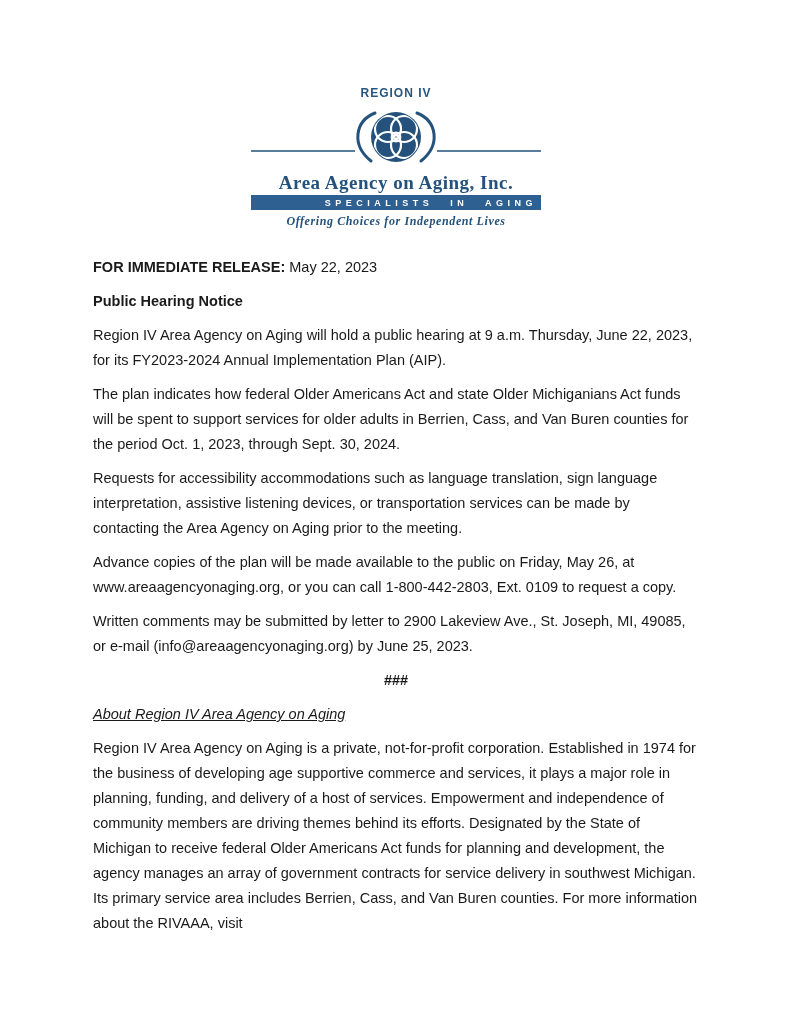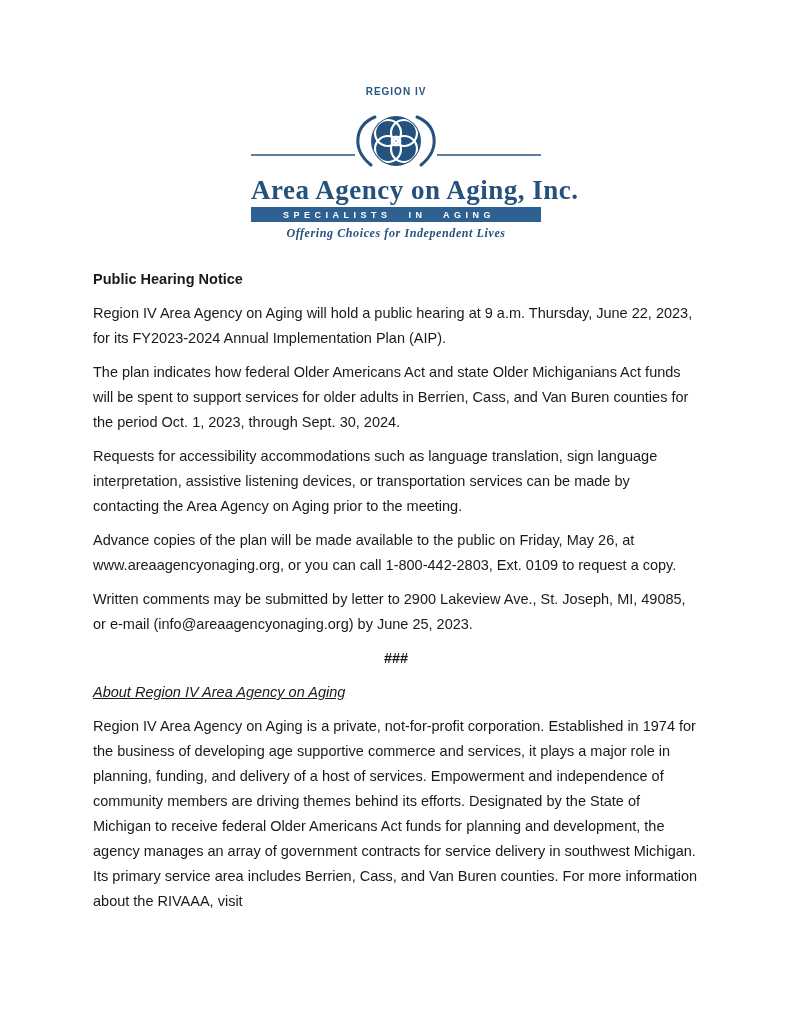--- a/index.html
+++ b/index.html
@@ -19,49 +19,50 @@
     padding: 86px 92px 40px 93px;
   }
   
   .logo-block {
     width: 290px;
     margin: 0 auto 26px auto;
     text-align: center;
   }
   .region-label {
     font-family: "Liberation Sans", sans-serif;
-    font-size: 10px;
+    font-size: 12px;
     font-weight: bold;
     letter-spacing: 1px;
     color: #27567F;
-    margin-bottom: 8px;
+    margin-bottom: 1px;
   }
   .logo-medallion {
     display: block;
     margin: 0 auto -6px auto;
   }
   .org-name {
     font-family: "Liberation Serif", serif;
     font-weight: bold;
-    font-size: 27px;
+    font-size: 19px;
     color: #24527C;
     letter-spacing: 0.5px;
     line-height: 1.0;
     white-space: nowrap;
   }
   .banner {
     margin-top: 3px;
     background: #2E6091;
     color: #ffffff;
     font-size: 9px;
     font-weight: bold;
     letter-spacing: 4.5px;
     word-spacing: 10px;
-    padding: 3px 20px 2px 6px;
+    padding: 3px 4px 2px 6px;
     white-space: nowrap;
+    text-align: right;
   }
   .tagline {
     margin-top: 4px;
     font-family: "Liberation Serif", serif;
     font-style: italic;
     font-weight: bold;
     font-size: 12px;
     color: #24527C;
     letter-spacing: 0.6px;
     white-space: nowrap;
@@ -121,20 +122,21 @@
       </g>
     </svg>
 
     <div class="org-name">Area Agency on Aging, Inc.</div>
     <div class="banner">SPECIALISTS IN AGING</div>
     <div class="tagline">Offering Choices for Independent Lives</div>
   </div>
 
   <div class="body-text">
 
+    <p class="release-line"><span class="bold">FOR IMMEDIATE RELEASE:</span><span> May 22, 2023</span></p>
 
 
 
     <p class="doc-title">Public Hearing Notice</p>
 
     <p>Region IV Area Agency on Aging will hold a public hearing at 9 a.m. Thursday, June 22, 2023, for its FY2023-2024 Annual Implementation Plan (AIP).</p>
     <p>The plan indicates how federal Older Americans Act and state Older Michiganians Act funds will be spent to support services for older adults in Berrien, Cass, and Van Buren counties for the period Oct. 1, 2023, through Sept. 30, 2024.</p>
     <p>Requests for accessibility accommodations such as language translation, sign language interpretation, assistive listening devices, or transportation services can be made by contacting the Area Agency on Aging prior to the meeting.</p>
     <p>Advance copies of the plan will be made available to the public on Friday, May 26, at www.areaagencyonaging.org, or you can call 1-800-442-2803, Ext. 0109 to request a copy.</p>
     <p>Written comments may be submitted by letter to 2900 Lakeview Ave., St. Joseph, MI, 49085, or e-mail (info@areaagencyonaging.org) by June 25, 2023.</p>

